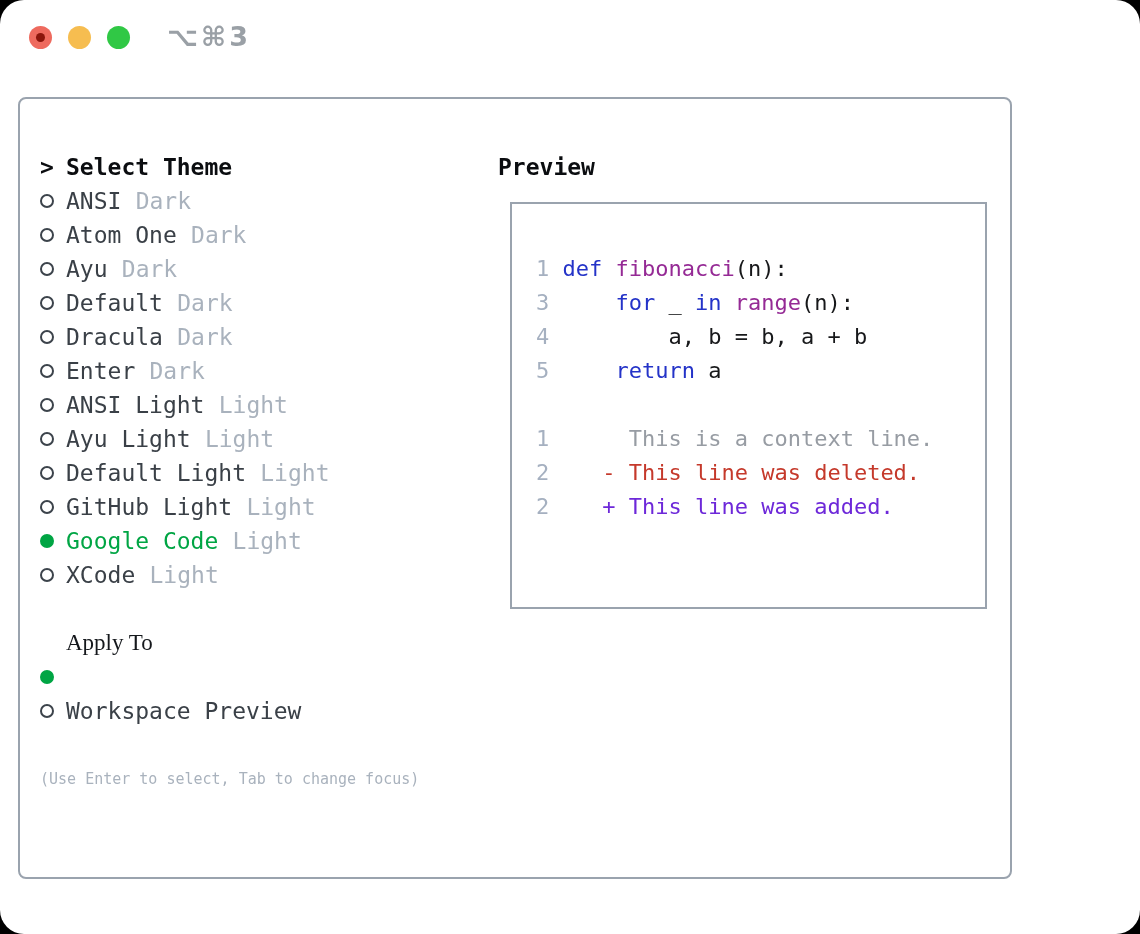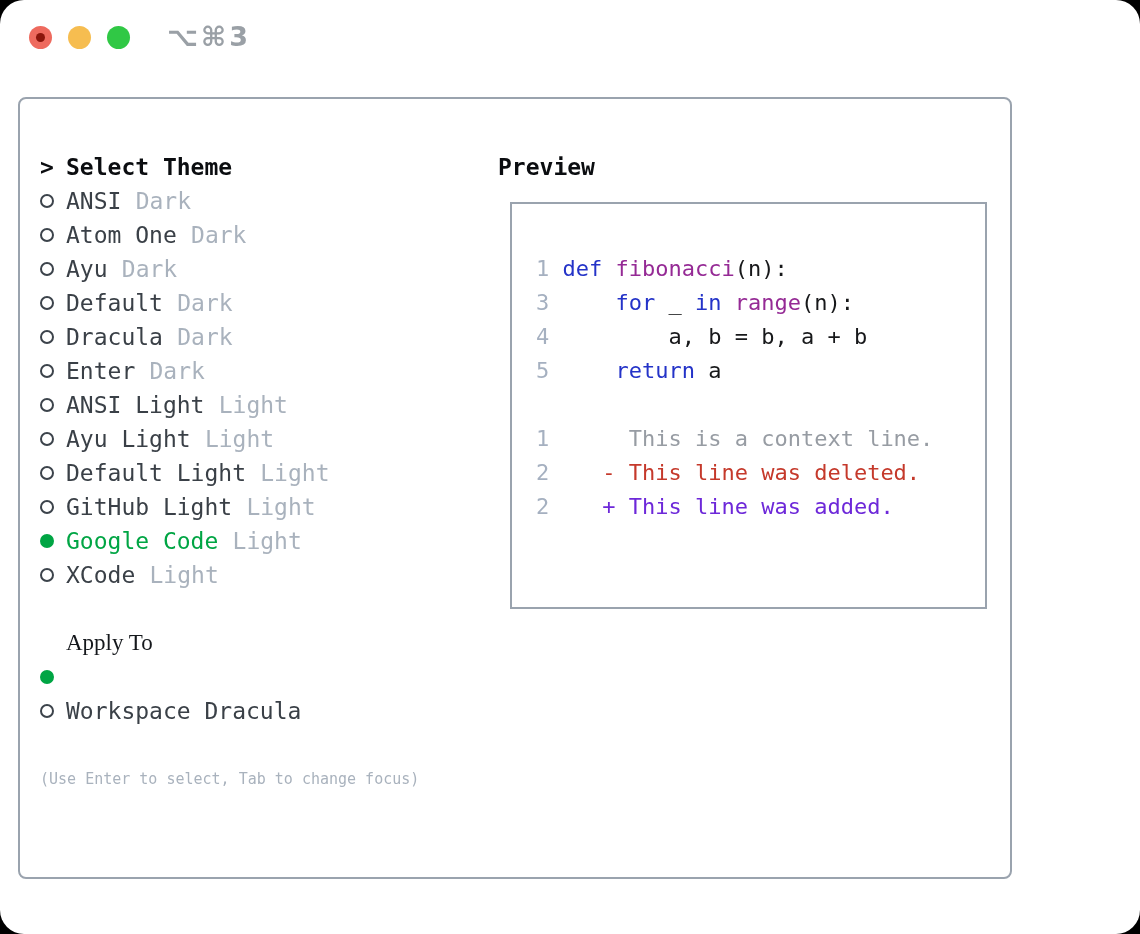--- a/index.html
+++ b/index.html
@@ -104,21 +104,21 @@
 
       <div class="row"></div>
 
       <div class="row">
         <span class="bullet-col"></span>
         <span class="apply-title">Apply To</span>
       </div>
 
       <div id="apply-items">
           <div class="row"><span class="bullet-col"><span class="circle sel"></span></span></div>
-          <div class="row"><span class="bullet-col"><span class="circle"></span></span><span class="name">Workspace Dracula</span></div>
+          <div class="row"><span class="bullet-col"><span class="circle"></span></span><span class="name">Workspace Preview</span></div>
         </div>
 
       <div class="row"></div>
 
       <div class="help">(Use Enter to select, Tab to change focus)</div>
     </div>
 
     <div class="preview-title">Preview</div>
 
     <div class="preview-box">

